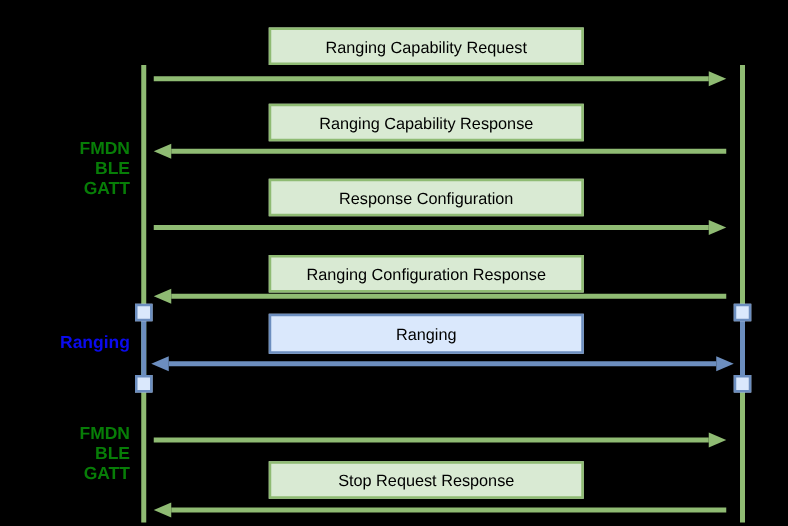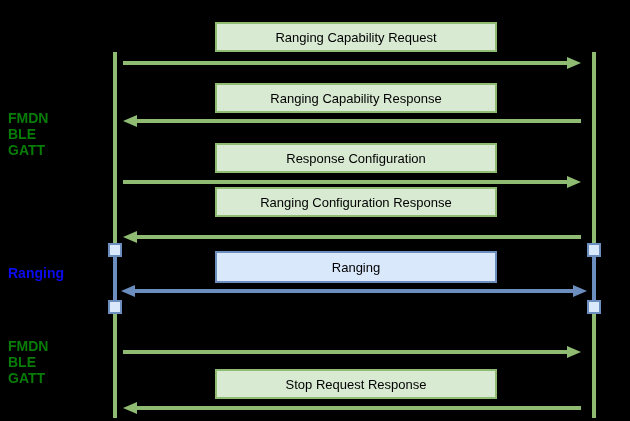--- a/index.html
+++ b/index.html
@@ -30,21 +30,21 @@
     width: 4px;
     height: 366px;
     background: var(--green-stroke);
   }
   .lifeline.left  { left: 113px; }
   .lifeline.right { left: 592px; }
 
   .msg-box {
     position: absolute;
     left: 215px;
-    width: 282px;
+    width: 252px;
     height: 30px;
     box-sizing: border-box;
     display: flex;
     align-items: center;
     justify-content: center;
     font-size: 13px;
     color: var(--box-text);
   }
   .msg-box.green { background: var(--green-fill); border: 2px solid var(--green-stroke); }
   .msg-box.blue  { background: var(--blue-fill);  border: 2px solid var(--blue-stroke); height: 32px; }
@@ -86,21 +86,21 @@
   }
   .activation-sq.l { left: 108px; }
   .activation-sq.r { left: 587px; }
   .activation-sq.t { top: 243px; }
   .activation-sq.b { top: 300px; }
 
   .side-label {
     position: absolute;
     left: 8px;
     width: 96px;
-    text-align: left;
+    text-align: right;
     font-weight: bold;
     font-size: 14px;
     line-height: 16px;
   }
   .side-label.green { color: var(--green-text); }
   .side-label.blue  { color: var(--blue-text); }
 </style>
 </head>
 <body>
 
@@ -147,21 +147,21 @@
   </div>
 
   <div class="msg-box green" style="top:143px">
     <span>Response Configuration</span>
   </div>
   <div class="arrow green" style="top:175px">
     <div class="shaft"></div>
     <div class="head pr"></div>
   </div>
 
-  <div class="msg-box green" style="top:187px">
+  <div class="msg-box green" style="top:204px">
     <span>Ranging Configuration Response</span>
   </div>
   <div class="arrow green" style="top:230px">
     <div class="head pl"></div>
     <div class="shaft"></div>
   </div>
 
   <div class="msg-box blue" style="top:251px">
     <span>Ranging</span>
   </div>

